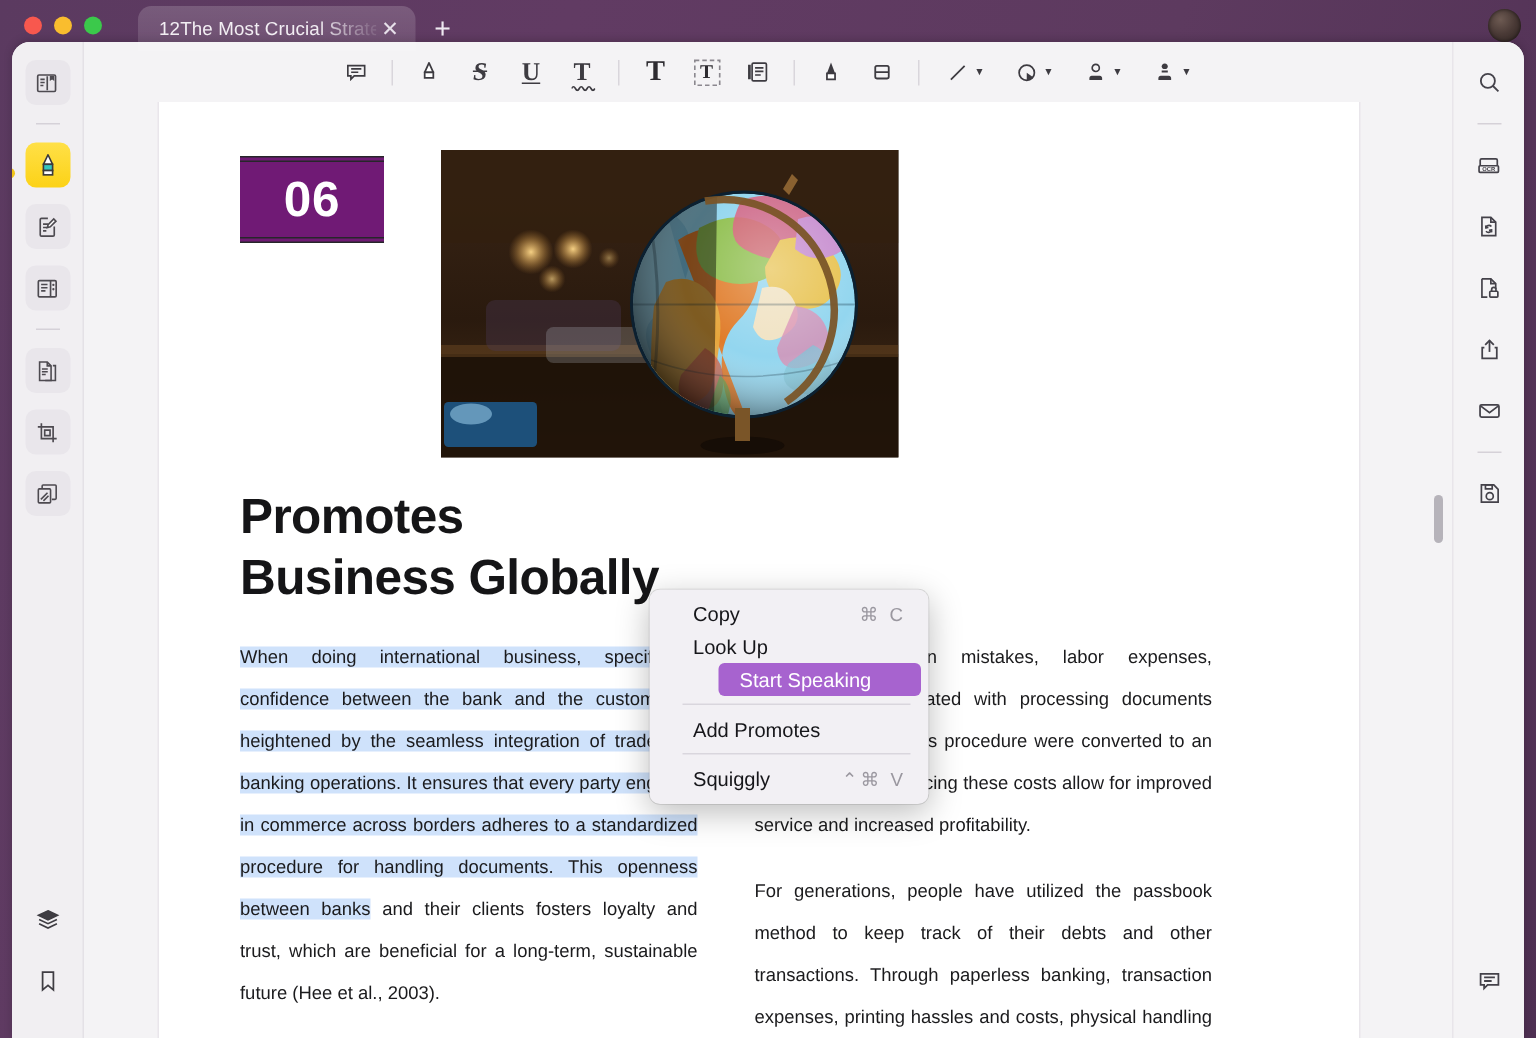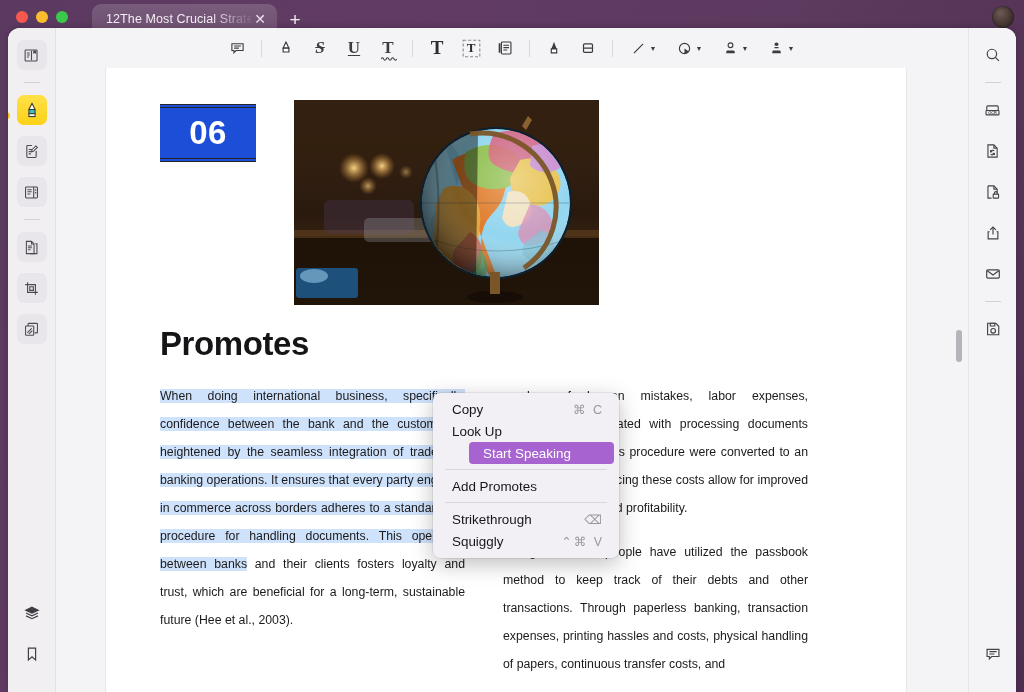--- a/index.html
+++ b/index.html
@@ -171,21 +171,21 @@
     position: relative;
     padding: 32px 54px 0 54px;
     height: 100%;
   }
 
   
   .hdr-row { display: flex; align-items: flex-start; gap: 38px; }
   .badge-wrap { flex: 0 0 auto; padding-top: 4px; }
   .badge {
     width: 96px; height: 58px;
-    background: #1d4ed8;
+    background: #701a75;
     color: #fff;
     display: flex; align-items: center; justify-content: center;
     font-size: 33px; font-weight: 700; letter-spacing: .5px;
     border-top: 4px double #26262a;
     border-bottom: 4px double #26262a;
     font-family: "Liberation Sans", sans-serif;
   }
   .hero {
     flex: 0 0 auto;
     width: 305px; height: 205px;
@@ -224,21 +224,21 @@
   .col.right .para:first-child { margin-top: 0; }
 
   
   .ctxmenu {
     position: absolute;
     left: 377px; top: 325px;
     width: 186px;
     background: #f2f0f4;
     border-radius: 7px;
     box-shadow: 0 6px 22px rgba(0,0,0,.26), 0 0 0 .5px rgba(0,0,0,.13);
-    padding: 5px 0 6px 0;
+    padding: 5px 0 6px 10px;
     z-index: 60;
     font-size: 13.4px;
     color: #16161a;
   }
   .mi {
     display: flex; align-items: center;
     height: 22px;
     padding: 0 10px 0 14px;
     margin: 0 5px;
     border-radius: 4px;
@@ -560,20 +560,21 @@
                   </g>
                   <path d="M176 34a74 74 0 0 1 54 134" stroke="#7a5528" stroke-width="5" fill="none" opacity=".95"></path>
                   <path d="M228 26l6-10 4 4-6 10z" fill="#8a6130"></path>
                   <rect x="196" y="172" width="10" height="22" fill="#7a5528"></rect>
                 </svg>
               </div>
             </div>
 
             <div class="title">
               <div>Promotes</div>
+              <div>Business Globally</div>
             </div>
 
             <div class="cols">
               <div class="col left">
                 <p class="para"><span class="sel">When doing international business, specifically, confidence between the bank and the customer is heightened by the seamless integration of trade and banking operations. It ensures that every party engaged in commerce across borders adheres to a standardized procedure for handling documents. This openness between banks</span><span> and their clients fosters loyalty and trust, which are beneficial for a long-term, sustainable future (Hee et al., 2003).</span></p>
 
               </div>
               <div class="col right">
                 <p class="para">number of human mistakes, labor expenses, expenditures associated with processing documents would decrease if this procedure were converted to an electronic one. Reducing these costs allow for improved service and increased profitability.</p>
                 <p class="para">For generations, people have utilized the passbook method to keep track of their debts and other transactions. Through paperless banking, transaction expenses, printing hassles and costs, physical handling of papers, continuous transfer costs, and</p>
@@ -600,24 +601,20 @@
           <div class="m-sep"></div>
 
           <div class="mi">
             <span class="lbl">Add Promotes</span>
             <span class="key"></span>
           </div>
 
           <div class="m-sep"></div>
 
           <div class="mi">
-            <span class="lbl">Strikethrough</span>
-            <span class="key">⌫</span>
-          </div>
-          <div class="mi">
             <span class="lbl">Squiggly</span>
             <span class="key">⌃⌘ V</span>
           </div>
         </div>
 
         <div class="vscroll">
           <div class="vthumb"></div>
         </div>
       </div>
     </div>

